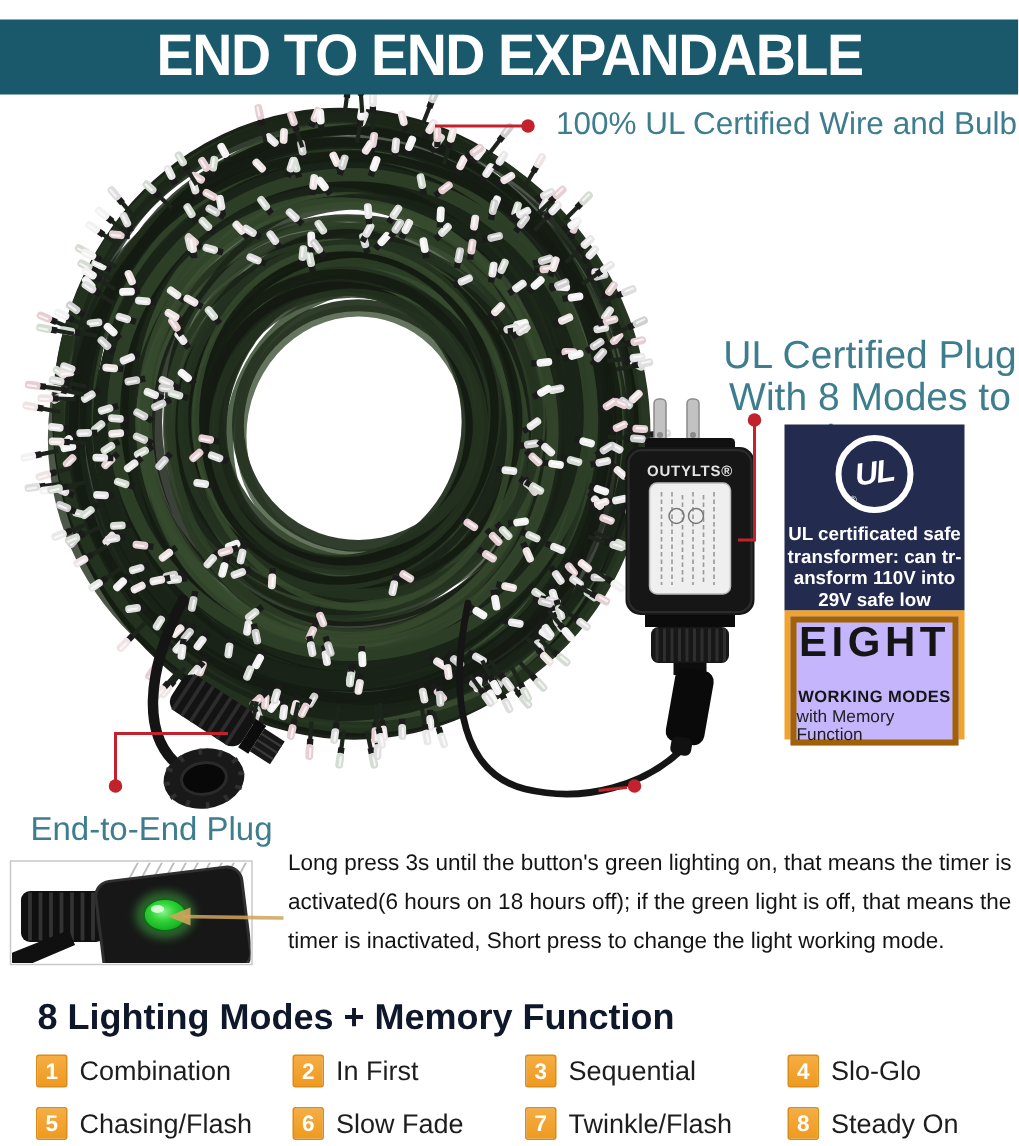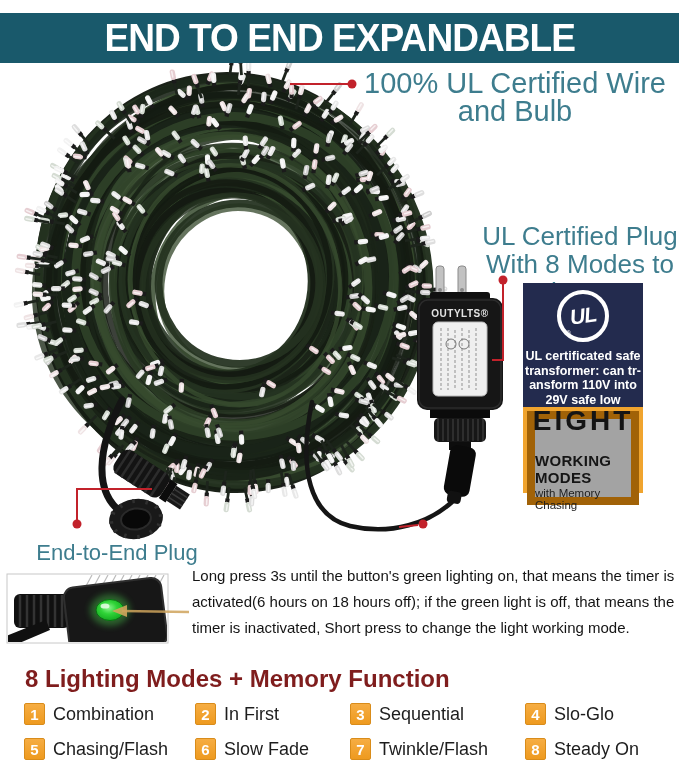--- a/index.html
+++ b/index.html
@@ -8,50 +8,50 @@
   #art{position:absolute;left:0;top:0;width:679px;height:764px;}
 
   
   .banner{position:absolute;left:0;top:0;width:679px;height:50px;background:#19596b;
           display:flex;align-items:center;justify-content:center;margin-top:13px;}
   .banner span{color:#ffffff;font-size:39px;font-weight:900;letter-spacing:-1px;
                transform:scaleX(.95);white-space:nowrap;}
 
   
   .note{position:absolute;color:#3e7d8e;}
-  .note-wire{left:352px;top:69px;width:326px;text-align:center;font-size:29px;line-height:28px;}
+  .note-wire{left:352px;top:69px;width:326px;text-align:right;font-size:21px;line-height:28px;}
   .note-wire .serif{font-family:"Liberation Serif",serif;font-weight:700;}
   .note-plug{left:448px;top:222px;width:232px;text-align:center;font-size:26px;line-height:28px;margin-left:16px;}
   .note-firstled{left:433px;top:511px;font-size:21.5px;white-space:nowrap;}
-  .note-endplug{left:28px;top:540px;width:178px;text-align:center;font-size:22px;}
+  .note-endplug{left:12px;top:540px;width:178px;text-align:center;font-size:22px;}
 
   
   .ul-box{position:absolute;left:523px;top:283px;width:120px;height:124px;background:#232b4e;
           color:#fff;text-align:center;box-sizing:border-box;padding-top:7px;}
   .ul-logo{position:relative;width:44px;height:44px;margin:0 auto;border:4px solid #fff;border-radius:50%;
            display:flex;align-items:center;justify-content:center;}
   .ul-logo .ul-letters{font-size:21px;font-weight:800;font-style:italic;transform:rotate(-8deg);letter-spacing:-1px;}
   .ul-logo .reg{position:absolute;left:5px;bottom:1px;font-size:7px;font-style:normal;}
   .ul-text{margin-top:7px;font-size:12.5px;font-weight:700;line-height:14.5px;white-space:pre-line;}
 
   
   .eight-box{position:absolute;left:523px;top:407px;width:120px;height:86px;background:#f0a42e;
              box-sizing:border-box;padding:4px;}
-  .eight-inner{height:100%;border:8px solid #a16207;display:flex;flex-direction:column;
-               align-items:center;justify-content:center;background:#a3a3a3;color:#151515;}
+  .eight-inner{height:100%;border:4px solid #a16207;display:flex;flex-direction:column;
+               align-items:center;justify-content:center;background:#c4b5fd;color:#151515;}
   .eight-title{font-size:28px;font-weight:900;letter-spacing:3px;line-height:29px;}
-  .eight-sub{font-size:15px;font-weight:700;letter-spacing:.3px;margin-top:17px;}
+  .eight-sub{font-size:11px;font-weight:700;letter-spacing:.3px;margin-top:17px;}
   .eight-cap{font-size:11.5px;margin-top:1px;color:#1d1d1d;}
 
   
   .timer-note{position:absolute;left:192px;top:563px;width:490px;font-size:15px;line-height:26px;
               color:#141414;}
 
   
-  .modes-heading{position:absolute;left:25px;top:665px;font-size:24px;font-weight:700;color:#7f1d1d;}
+  .modes-heading{position:absolute;left:25px;top:665px;font-size:24px;font-weight:700;color:#0f172a;}
   .modes-grid{position:absolute;left:24px;top:703px;width:648px;display:grid;
               grid-template-columns:171px 155px 175px 1fr;row-gap:13px;}
   .mode-item{display:flex;align-items:center;}
   .mode-num{width:21px;height:22px;background:linear-gradient(180deg,#f6ad43,#ee9a1f);
             border:1px solid #d98c1a;border-radius:2px;box-sizing:border-box;
             color:#fff;font-size:15px;font-weight:700;display:flex;align-items:center;justify-content:center;}
   .mode-label{margin-left:8px;font-size:18px;color:#1d1d1d;text-align:center;}
 </style>
 </head>
 <body>
@@ -2274,21 +2274,21 @@
     <div class="ul-text">UL certificated safe
 transformer: can tr-
 ansform 110V into
 29V safe low choose</div>
   </div>
 
   <div class="eight-box">
     <div class="eight-inner">
       <div class="eight-title">EIGHT</div>
       <div class="eight-sub">WORKING MODES</div>
-      <div class="eight-cap">with Memory Chasing</div>
+      <div class="eight-cap">with Memory Function</div>
     </div>
   </div>
 
   <div class="timer-note">Long press 3s until the button's green lighting on, that means the timer is activated(6 hours on 18 hours off); if the green light is off, that means the timer is inactivated, Short press to change the light working mode.</div>
 
   <div class="modes-heading">8 Lighting Modes + Memory Function</div>
 
   <div class="modes-grid">
     <div class="mode-item">
         <span class="mode-num">1</span>

